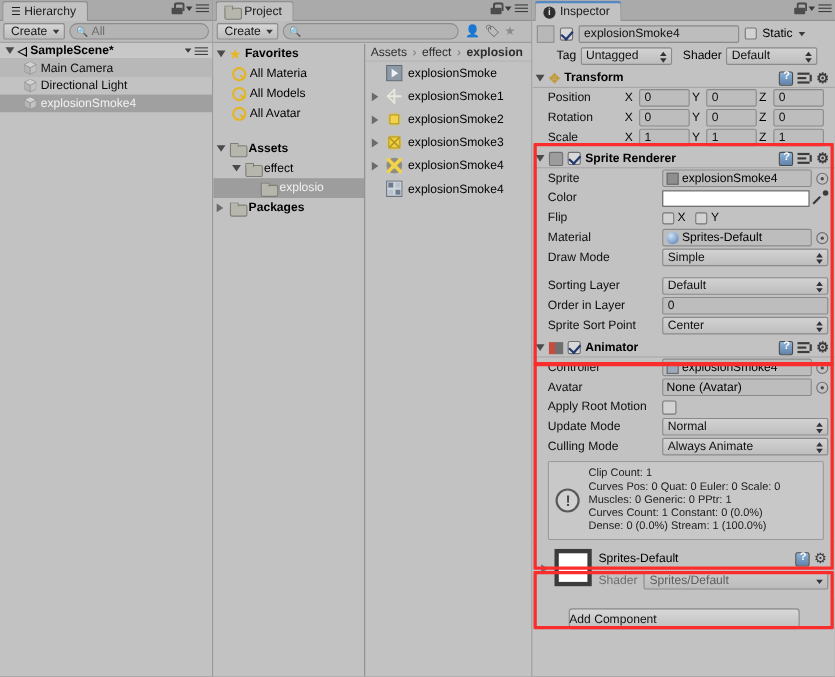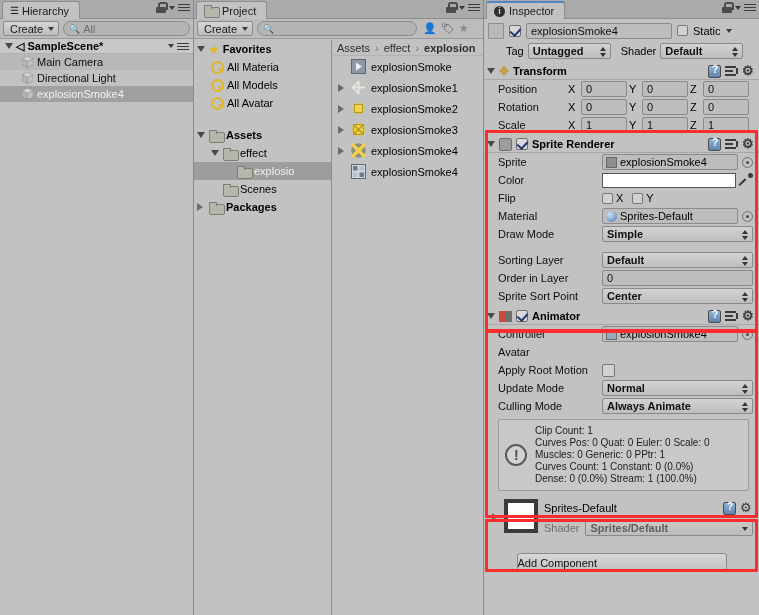--- a/index.html
+++ b/index.html
@@ -116,21 +116,21 @@
   .chk.on::after{
     content:'';position:absolute;left:2px;top:0px;width:5px;height:8px;
     border:solid #20386e;border-width:0 2px 2px 0;transform:rotate(42deg);
   }
   .txtfield{
     height:16px;background:#bdbdbd;border:1px solid #8a8a8a;border-radius:2px;
     display:flex;align-items:center;padding:0 4px;font-size:11px;color:#111;
   }
   .dropdown{
     height:16px;background:linear-gradient(#d2d2d2,#bebebe);border:1px solid #8a8a8a;border-radius:2px;
-    display:flex;align-items:center;padding:0 4px;font-size:11px;color:#111;position:relative;font-weight:bold;
+    display:flex;align-items:center;padding:0 4px;font-size:11px;color:#111;position:relative;
   }
   .dropdown .arrows{position:absolute;right:4px;top:3px;width:7px;height:10px;}
   .dropdown .arrows::before{content:'';position:absolute;left:1px;top:0;border-left:3px solid transparent;border-right:3px solid transparent;border-bottom:4px solid #333;}
   .dropdown .arrows::after{content:'';position:absolute;left:1px;bottom:0;border-left:3px solid transparent;border-right:3px solid transparent;border-top:4px solid #333;}
   .dropdown.single .arrows::before{display:none}
   .dropdown.single .arrows::after{top:3px}
 
   .comp { background:#c2c2c2; }
   .comp-head {
     height:17px; display:flex; align-items:center; gap:4px; padding:0 4px 0 3px;
@@ -322,25 +322,20 @@
             <span class="" style="width: 9px; display: inline-flex; align-items: center; flex: 0 0 auto;">
               <span class="tri-dn"></span>
             </span>
             <span class="folder"></span>
             <span>effect</span>
           </div>
           <div class="ptree sel" style="padding-left: 31px; text-align: center;">
             <span style="width: 9px; display: inline-flex; align-items: center; flex: 0 0 auto;"></span>
             <span class="folder"></span>
             <span>explosio</span>
-          </div>
-          <div class="ptree" style="padding-left: 17px;">
-            <span style="width: 9px; display: inline-flex; align-items: center; flex: 0 0 auto;"></span>
-            <span class="folder"></span>
-            <span>Scenes</span>
           </div>
           <div class="ptree" style="padding-left: 3px;">
             <span style="width: 9px; display: inline-flex; align-items: center; flex: 0 0 auto;">
               <span class="tri-rt"></span>
             </span>
             <span class="folder"></span>
             <span style="font-weight: bold;">Packages</span>
           </div>
         </div>
     </div>
@@ -651,20 +646,26 @@
             <span class="objfield">
               <span style="display:inline-block;width:11px;height:11px;background:#9aa8bb;border:1px solid #6a6a6a;flex:none;"></span>
               <span>explosionSmoke4</span>
             </span>
             <span class="radio-dot"></span>
           </span>
         </div>
 
         <div class="prop-row">
           <span class="prop-label">Avatar</span>
+          <span class="prop-ctl">
+            <span class="objfield">
+              <span>None (Avatar)</span>
+            </span>
+            <span class="radio-dot"></span>
+          </span>
         </div>
 
         <div class="prop-row">
           <span class="prop-label">Apply Root Motion</span>
           <span class="prop-ctl">
             <span class="smallchk" style="width:13px;height:13px"></span>
           </span>
         </div>
 
         <div class="prop-row">

